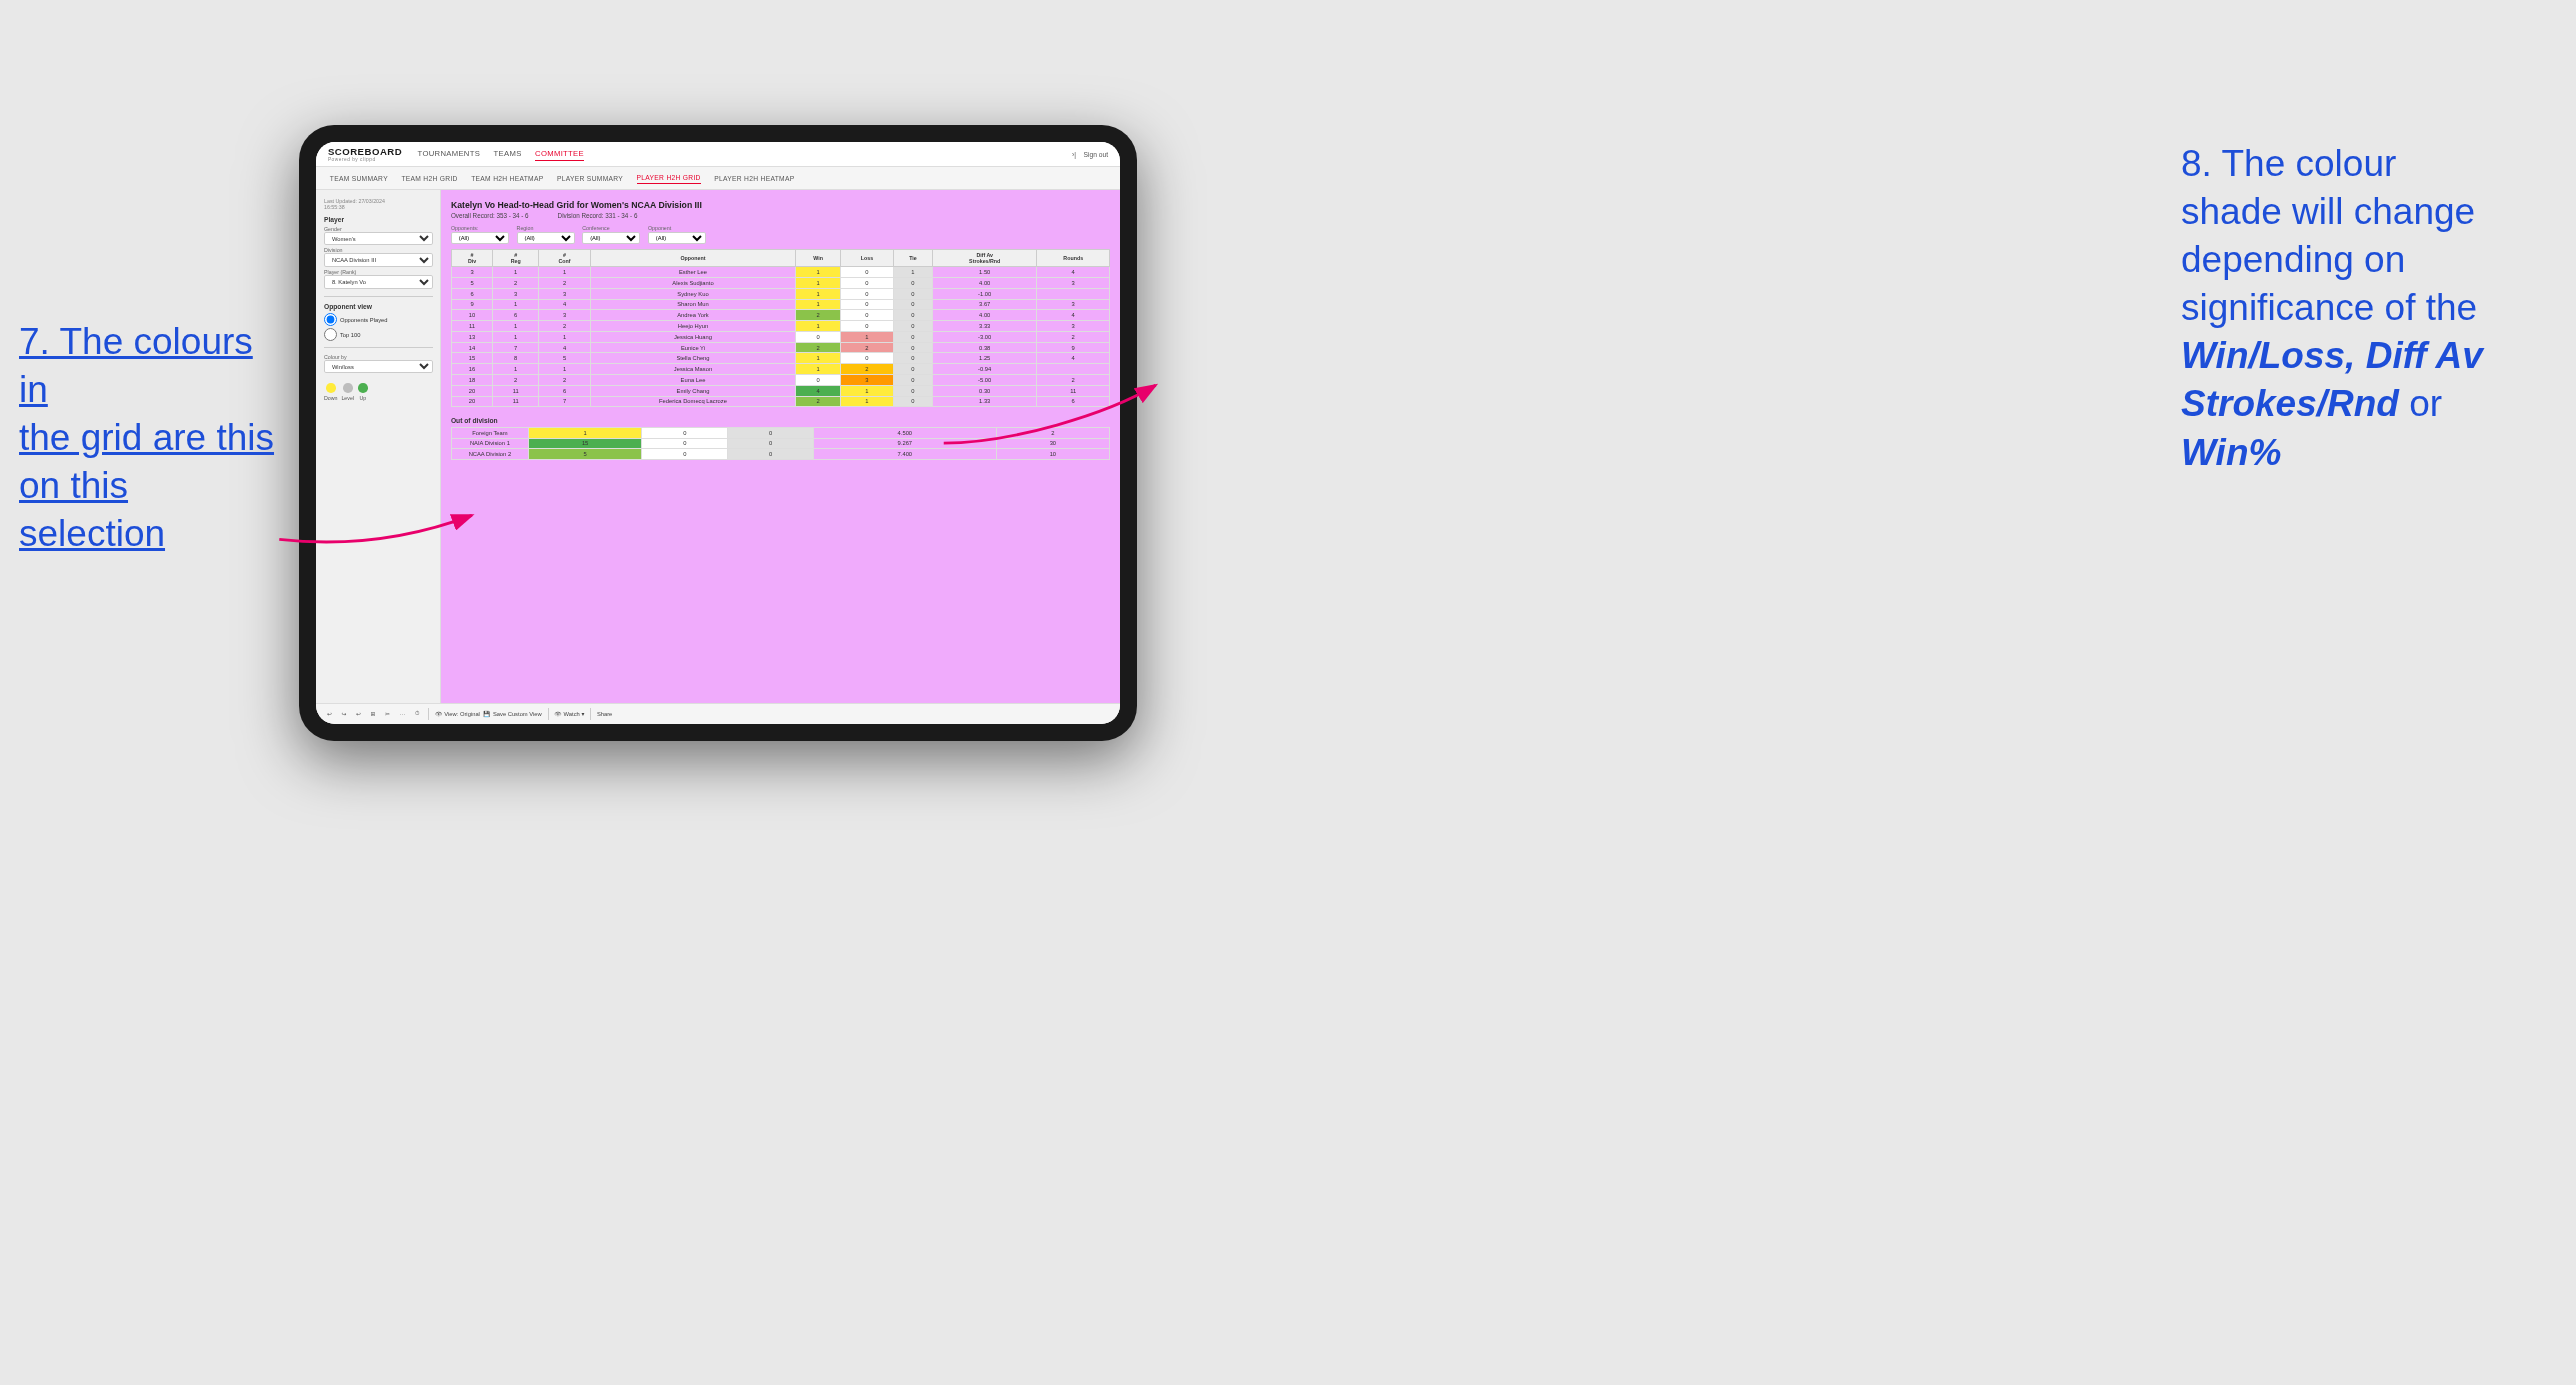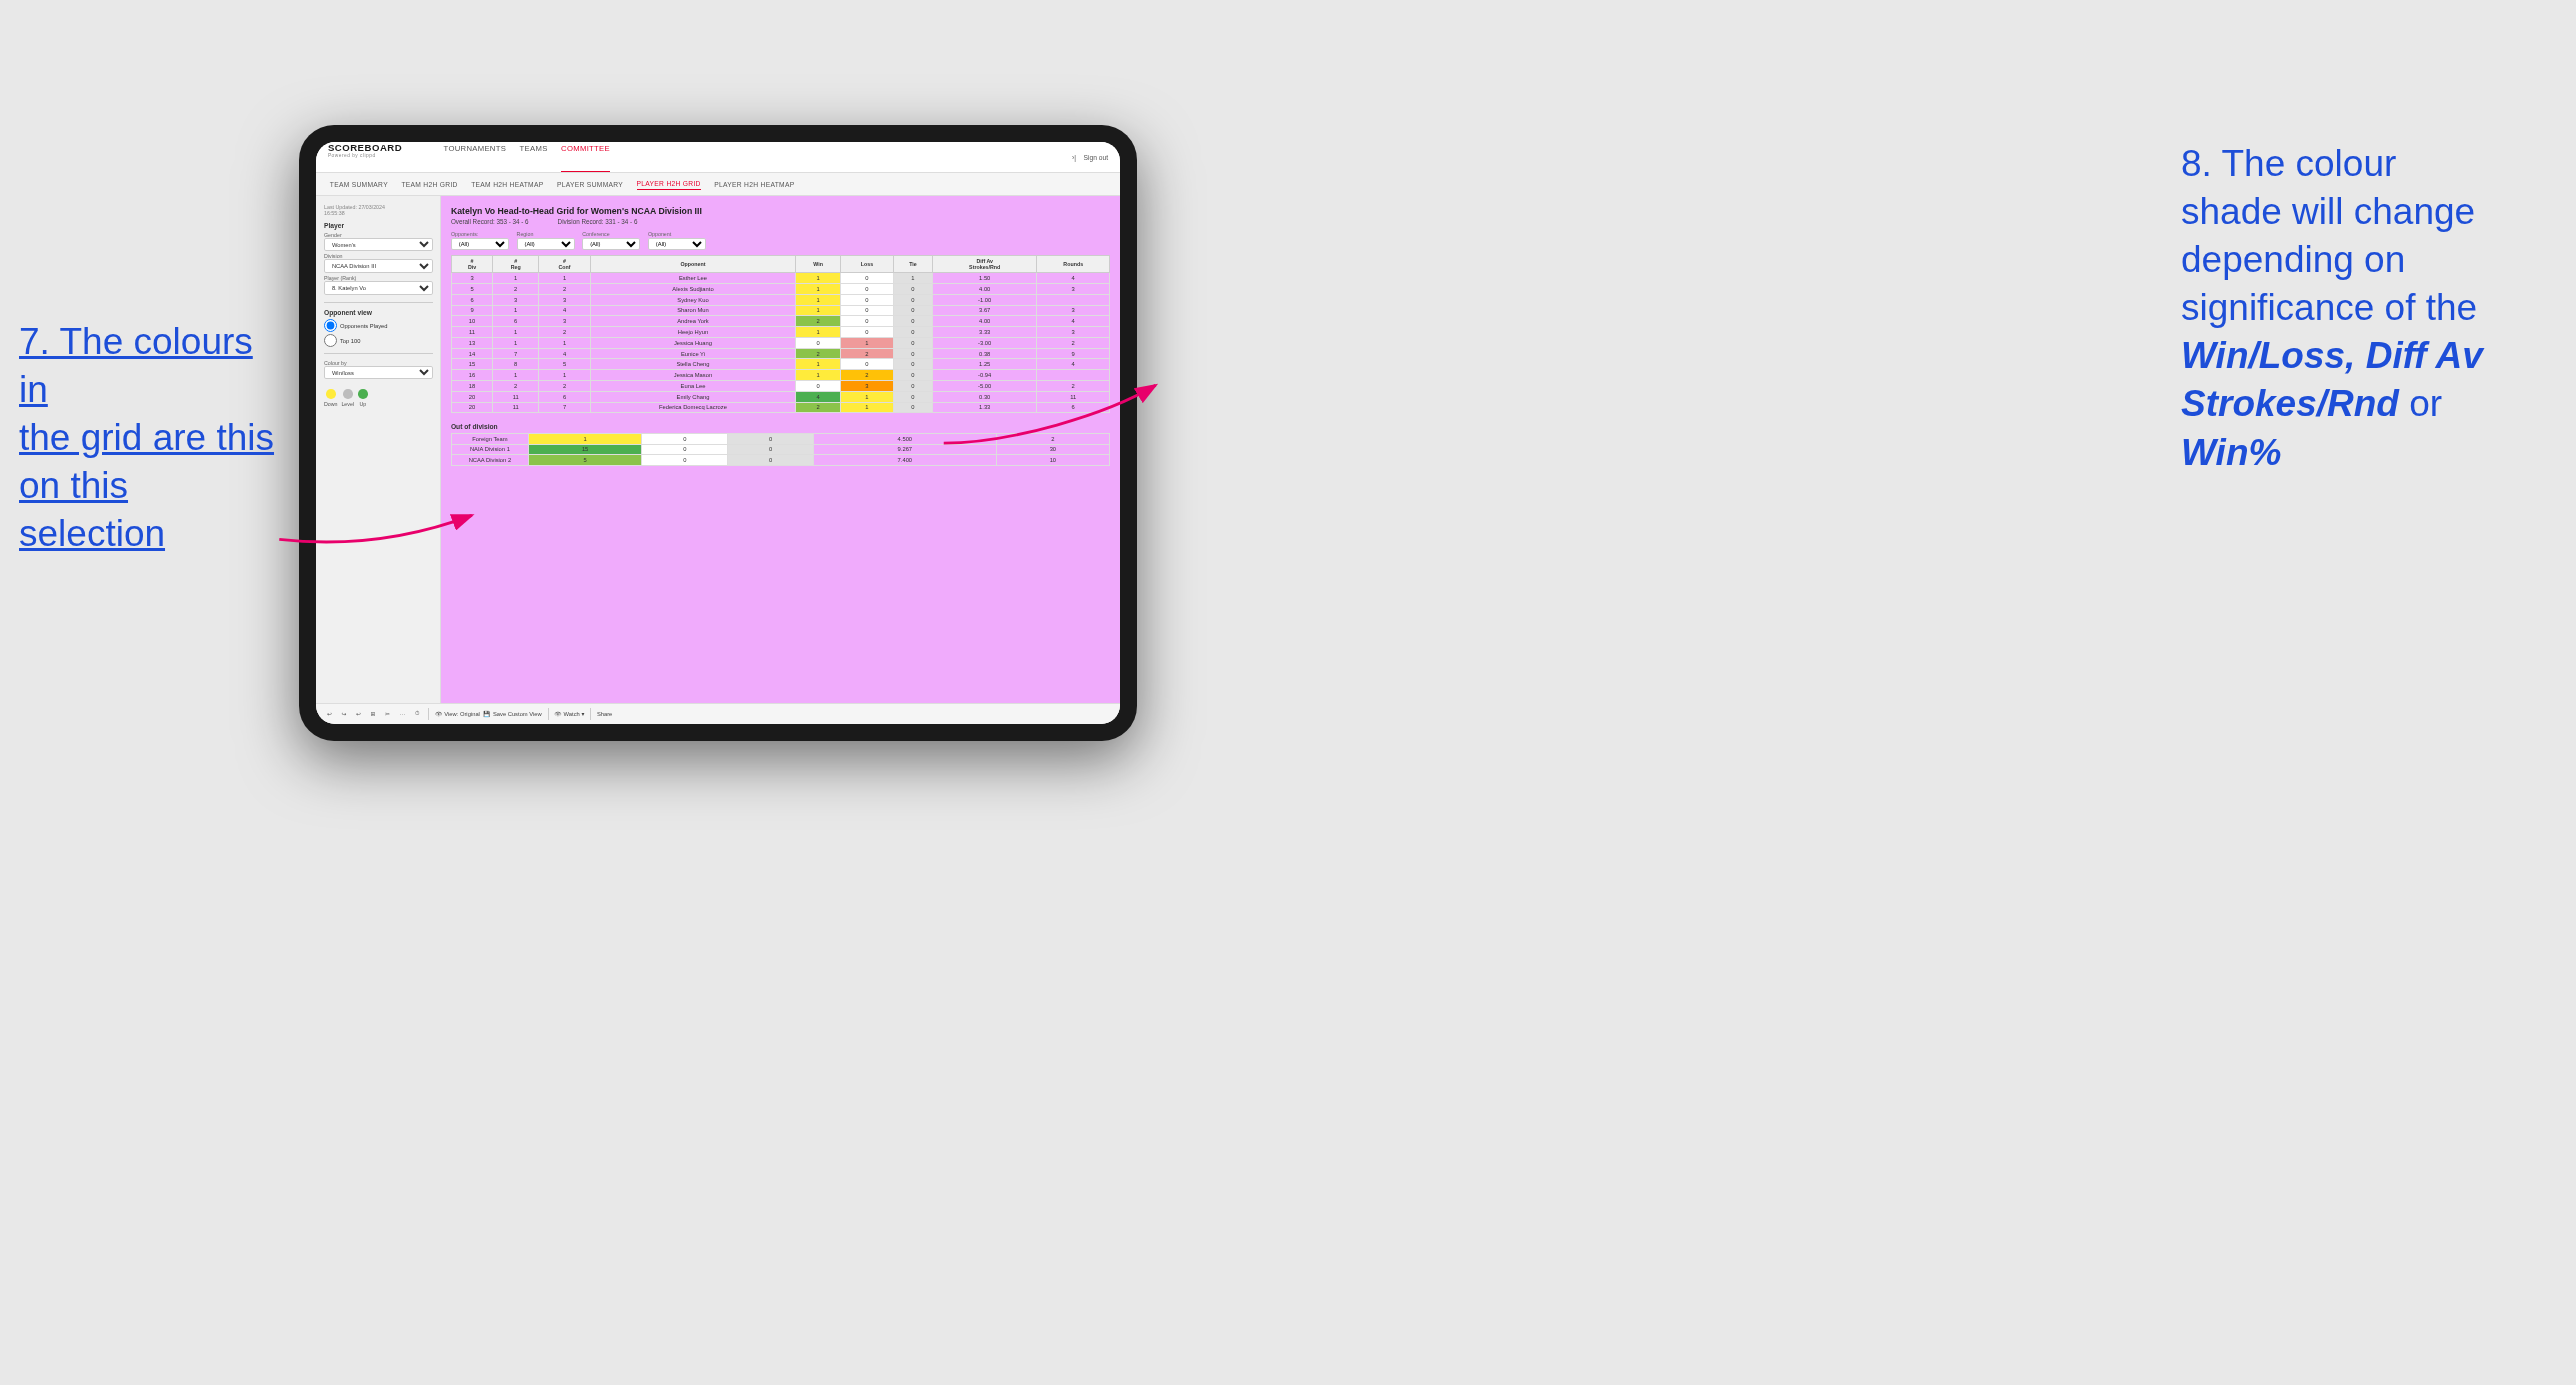--- a/index.html
+++ b/index.html
@@ -33,41 +33,41 @@
       display: flex;
       flex-direction: column;
     }
 
     
     .nav-bar {
       background: #fff;
       border-bottom: 1px solid #ddd;
       padding: 0 11.6px;
       display: flex;
-      height: 31px;
+      align-items: center;
+      height: 25px;
       flex-shrink: 0;
     }
     .logo {
       font-weight: 900;
       font-size: 9.6px;
       color: #1a1a1a;
       letter-spacing: 0.5px;
       margin-right: 15.4px;
     }
     .logo-sub {
       font-size: 4.8px;
       font-weight: 400;
       color: #888;
       display: block;
     }
     .nav-items {
       display: flex;
       gap: 13.5px;
       flex: 1;
-      margin-left: 26px;
     }
     .nav-item {
       font-size: 7.7px;
       color: #555;
       cursor: pointer;
       padding: 1.9px 0;
       text-transform: uppercase;
       letter-spacing: 0.3px;
     }
     .nav-item.active {

